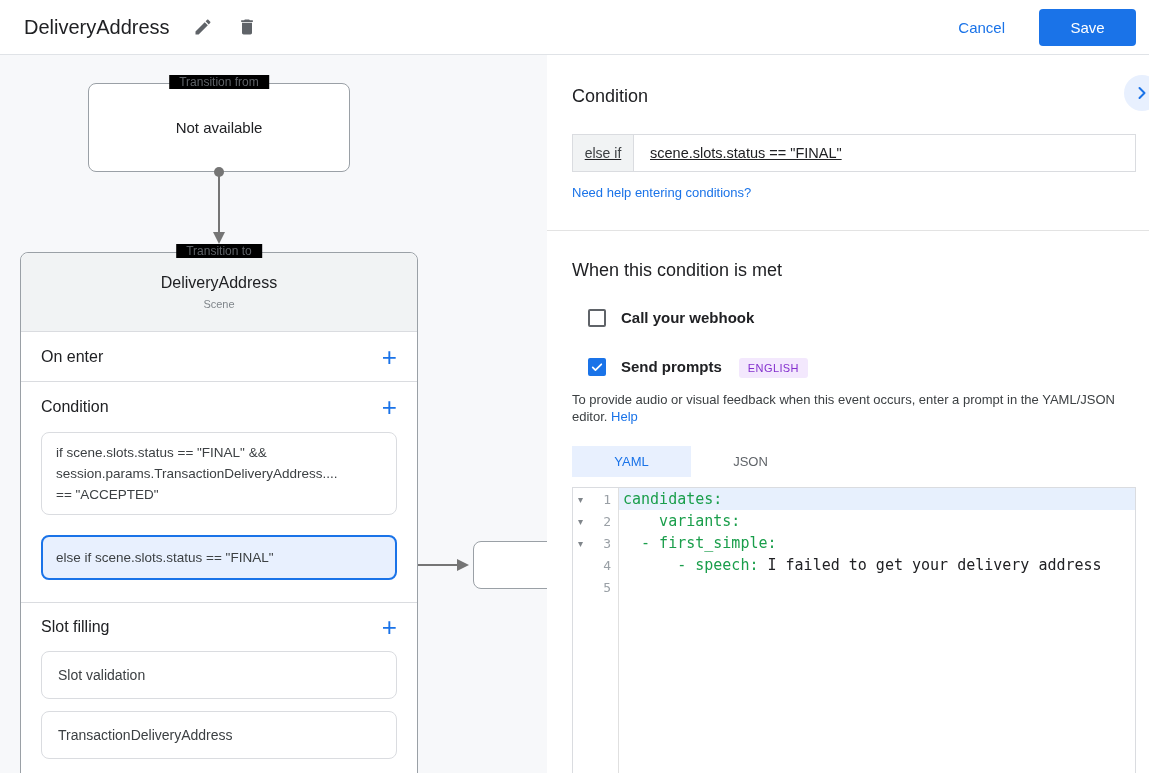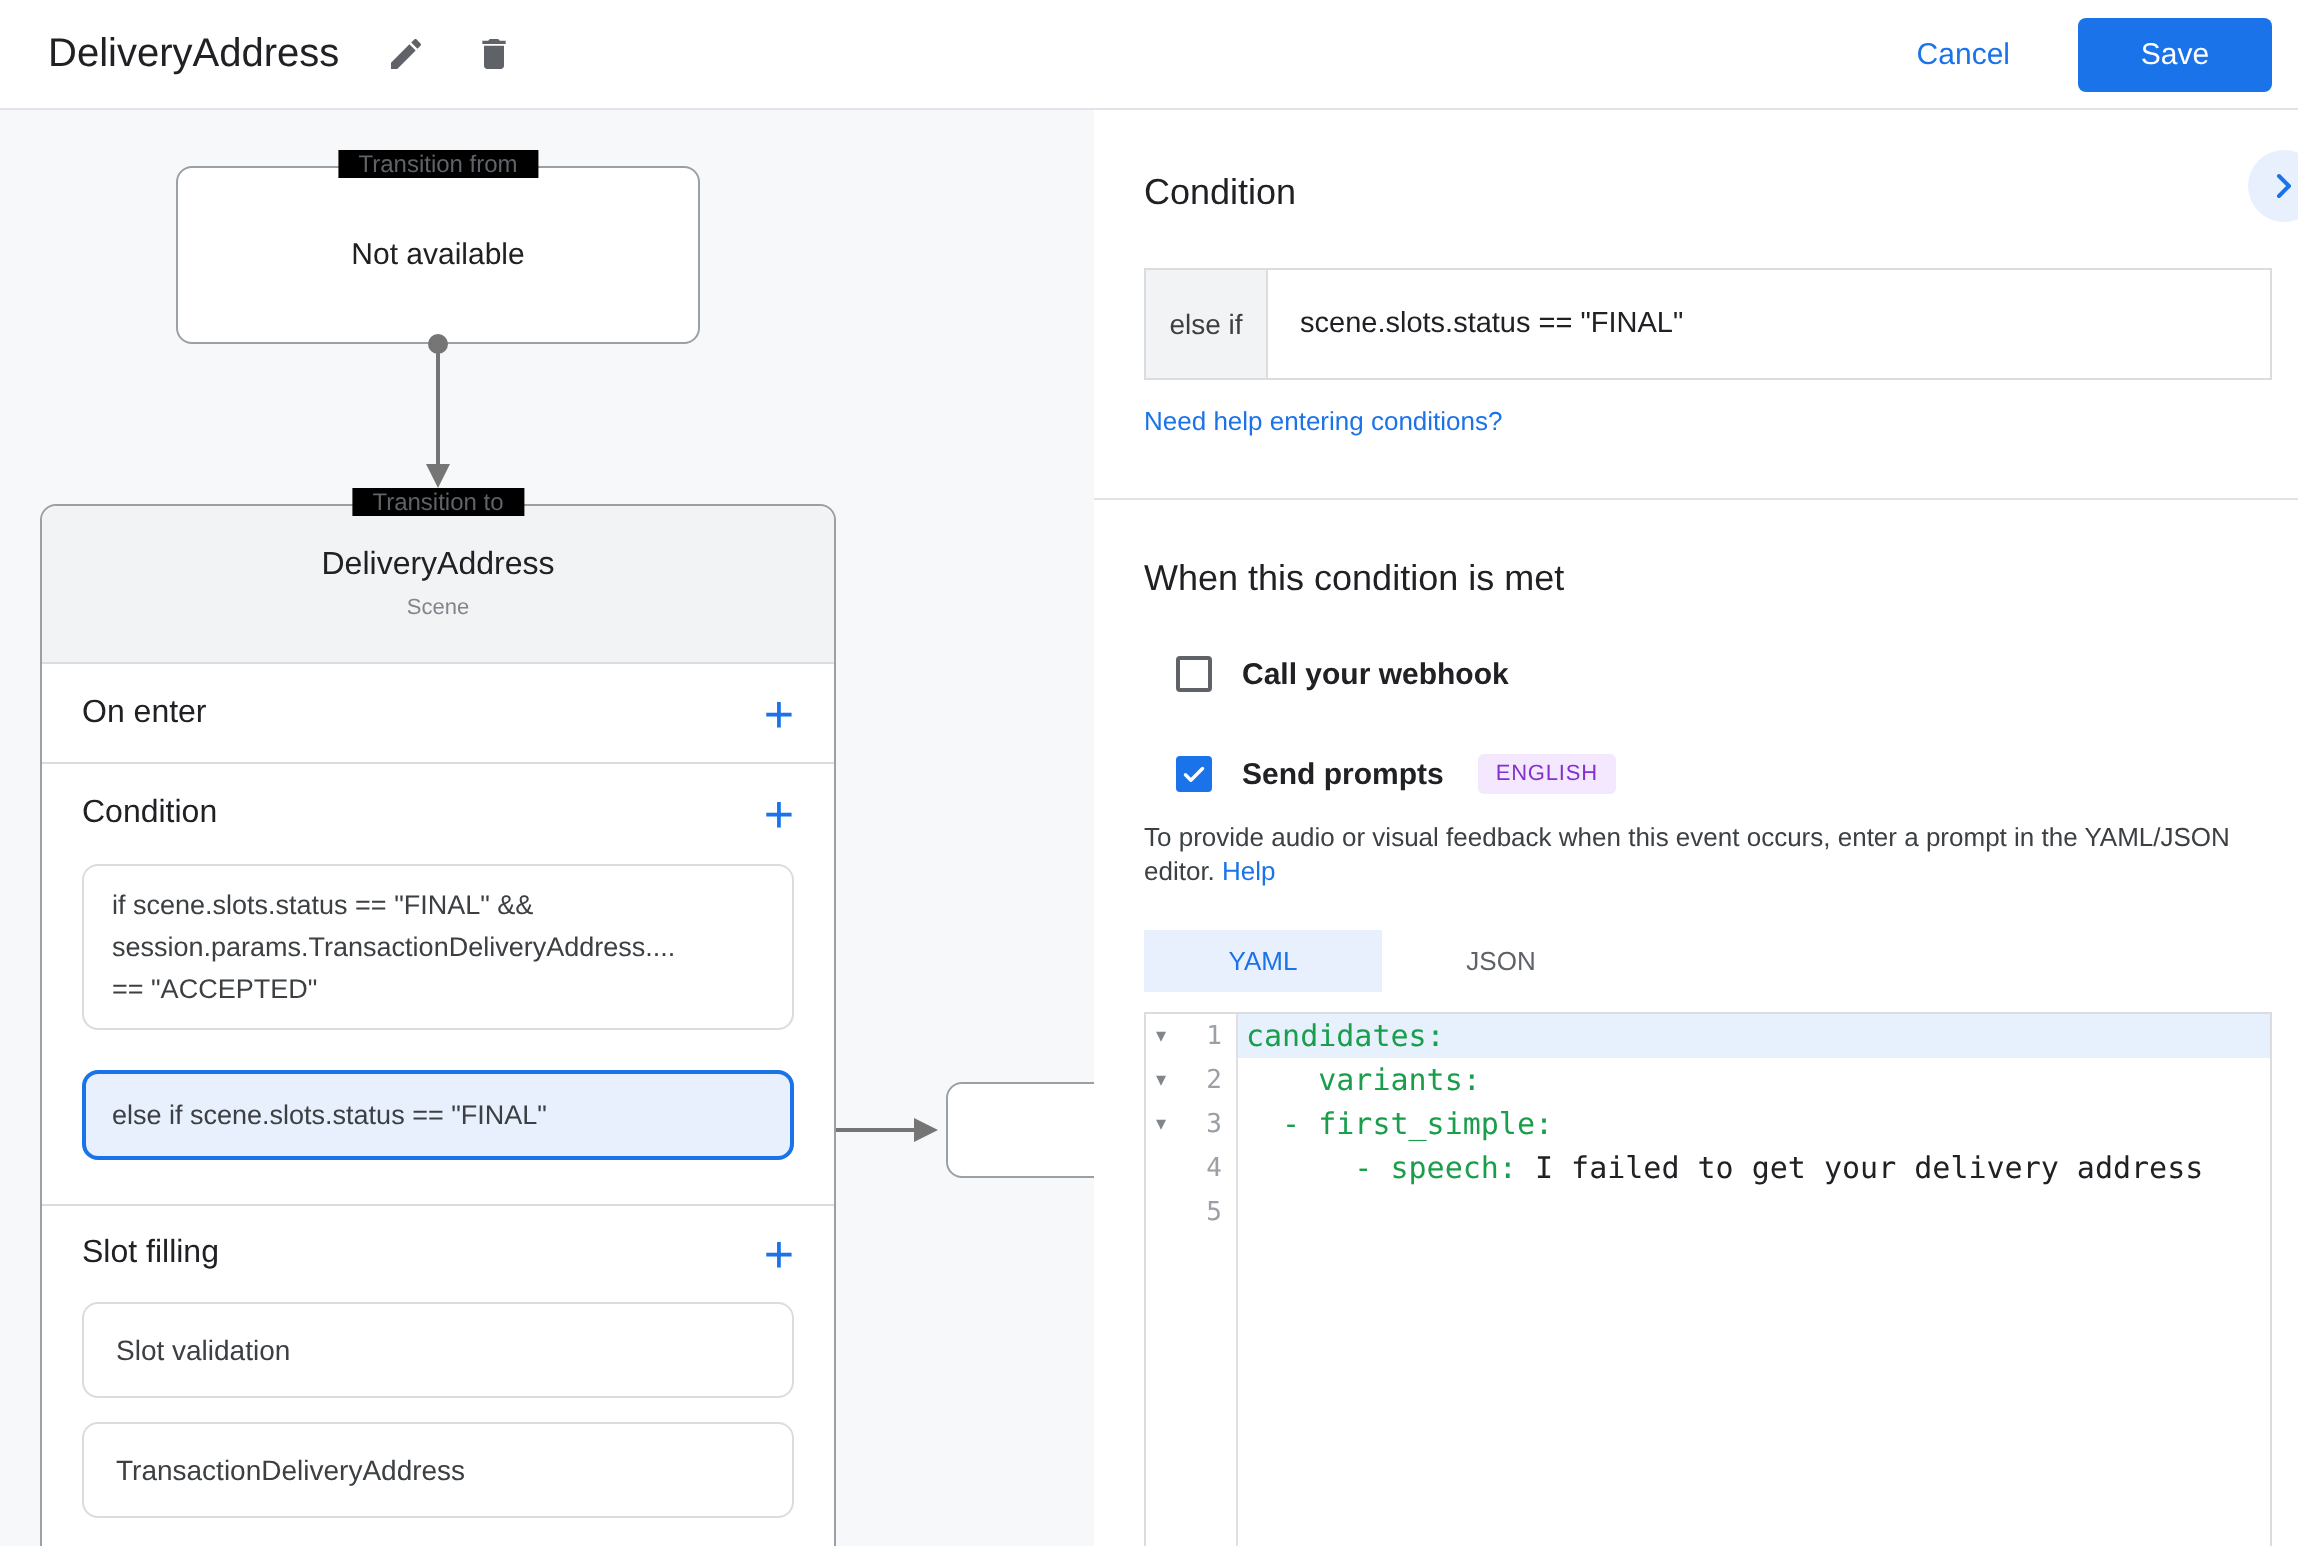--- a/index.html
+++ b/index.html
@@ -55,31 +55,31 @@
               font-size: 14px; color: #3c4043; background: #fff; cursor: pointer; }
   .slot-row { height: 48px; gap: 47px; }
 
   
   .panel { position: relative; flex: 1; background: #fff; overflow: hidden;
            padding: 31px 13px 0 25px; }
   .panel-heading { font-size: 18px; color: #202124; }
   .collapse-btn { position: absolute; top: 20px; left: 577px; width: 36px; height: 36px;
                   border-radius: 50%; background: #e8f0fe; border: none; cursor: pointer;
                   display: flex; align-items: center; justify-content: center; color: #1a73e8; }
-  .cond-input-row { margin-top: 27px; width: 564px; height: 56px; display: flex;
-                    border: 1px solid #dadce0; }
+  .cond-input-row { margin-top: 27px; width: 564px; height: 38px; display: flex;
+                    border: 1px solid #dadce0; text-decoration: underline; }
   .cond-prefix { width: 61px; background: #f1f3f4; border-right: 1px solid #dadce0;
                  display: flex; align-items: center; justify-content: center;
                  font-size: 14px; color: #3c4043; flex-shrink: 0; }
   .cond-value { flex: 1; display: flex; align-items: center; padding-left: 16px;
                 font-size: 14.5px; color: #202124; }
   .help-link { display: inline-block; margin-top: 13px; font-size: 13px; color: #1a73e8; cursor: pointer; }
   .panel-divider { margin: 29px -13px 0 -25px; border-bottom: 1px solid #e3e3e3; }
   .when-heading { margin-top: 29px; font-size: 18px; color: #202124; }
-  .check-row { display: flex; align-items: center; padding-left: 16px; }
+  .check-row { display: flex; align-items: flex-start; padding-left: 16px; }
   .check-row-1 { margin-top: 28px; }
   .check-row-2 { margin-top: 31px; }
   .checkbox { width: 18px; height: 18px; border: 2px solid #5f6368; border-radius: 2px;
               background: #fff; flex-shrink: 0; cursor: pointer; }
   .checkbox-checked { width: 18px; height: 18px; border: 2px solid #1a73e8; border-radius: 2px;
                       background: #1a73e8; flex-shrink: 0; cursor: pointer;
                       display: flex; align-items: center; justify-content: center; }
   .check-label { margin-left: 15px; font-size: 15px; font-weight: 700; color: #202124; }
   .lang-badge { margin-left: 17px; background: #f3e8fd; color: #8430ce; font-size: 11px;
                 font-weight: 500; letter-spacing: 0.4px; padding: 4px 9px; border-radius: 3px; }

